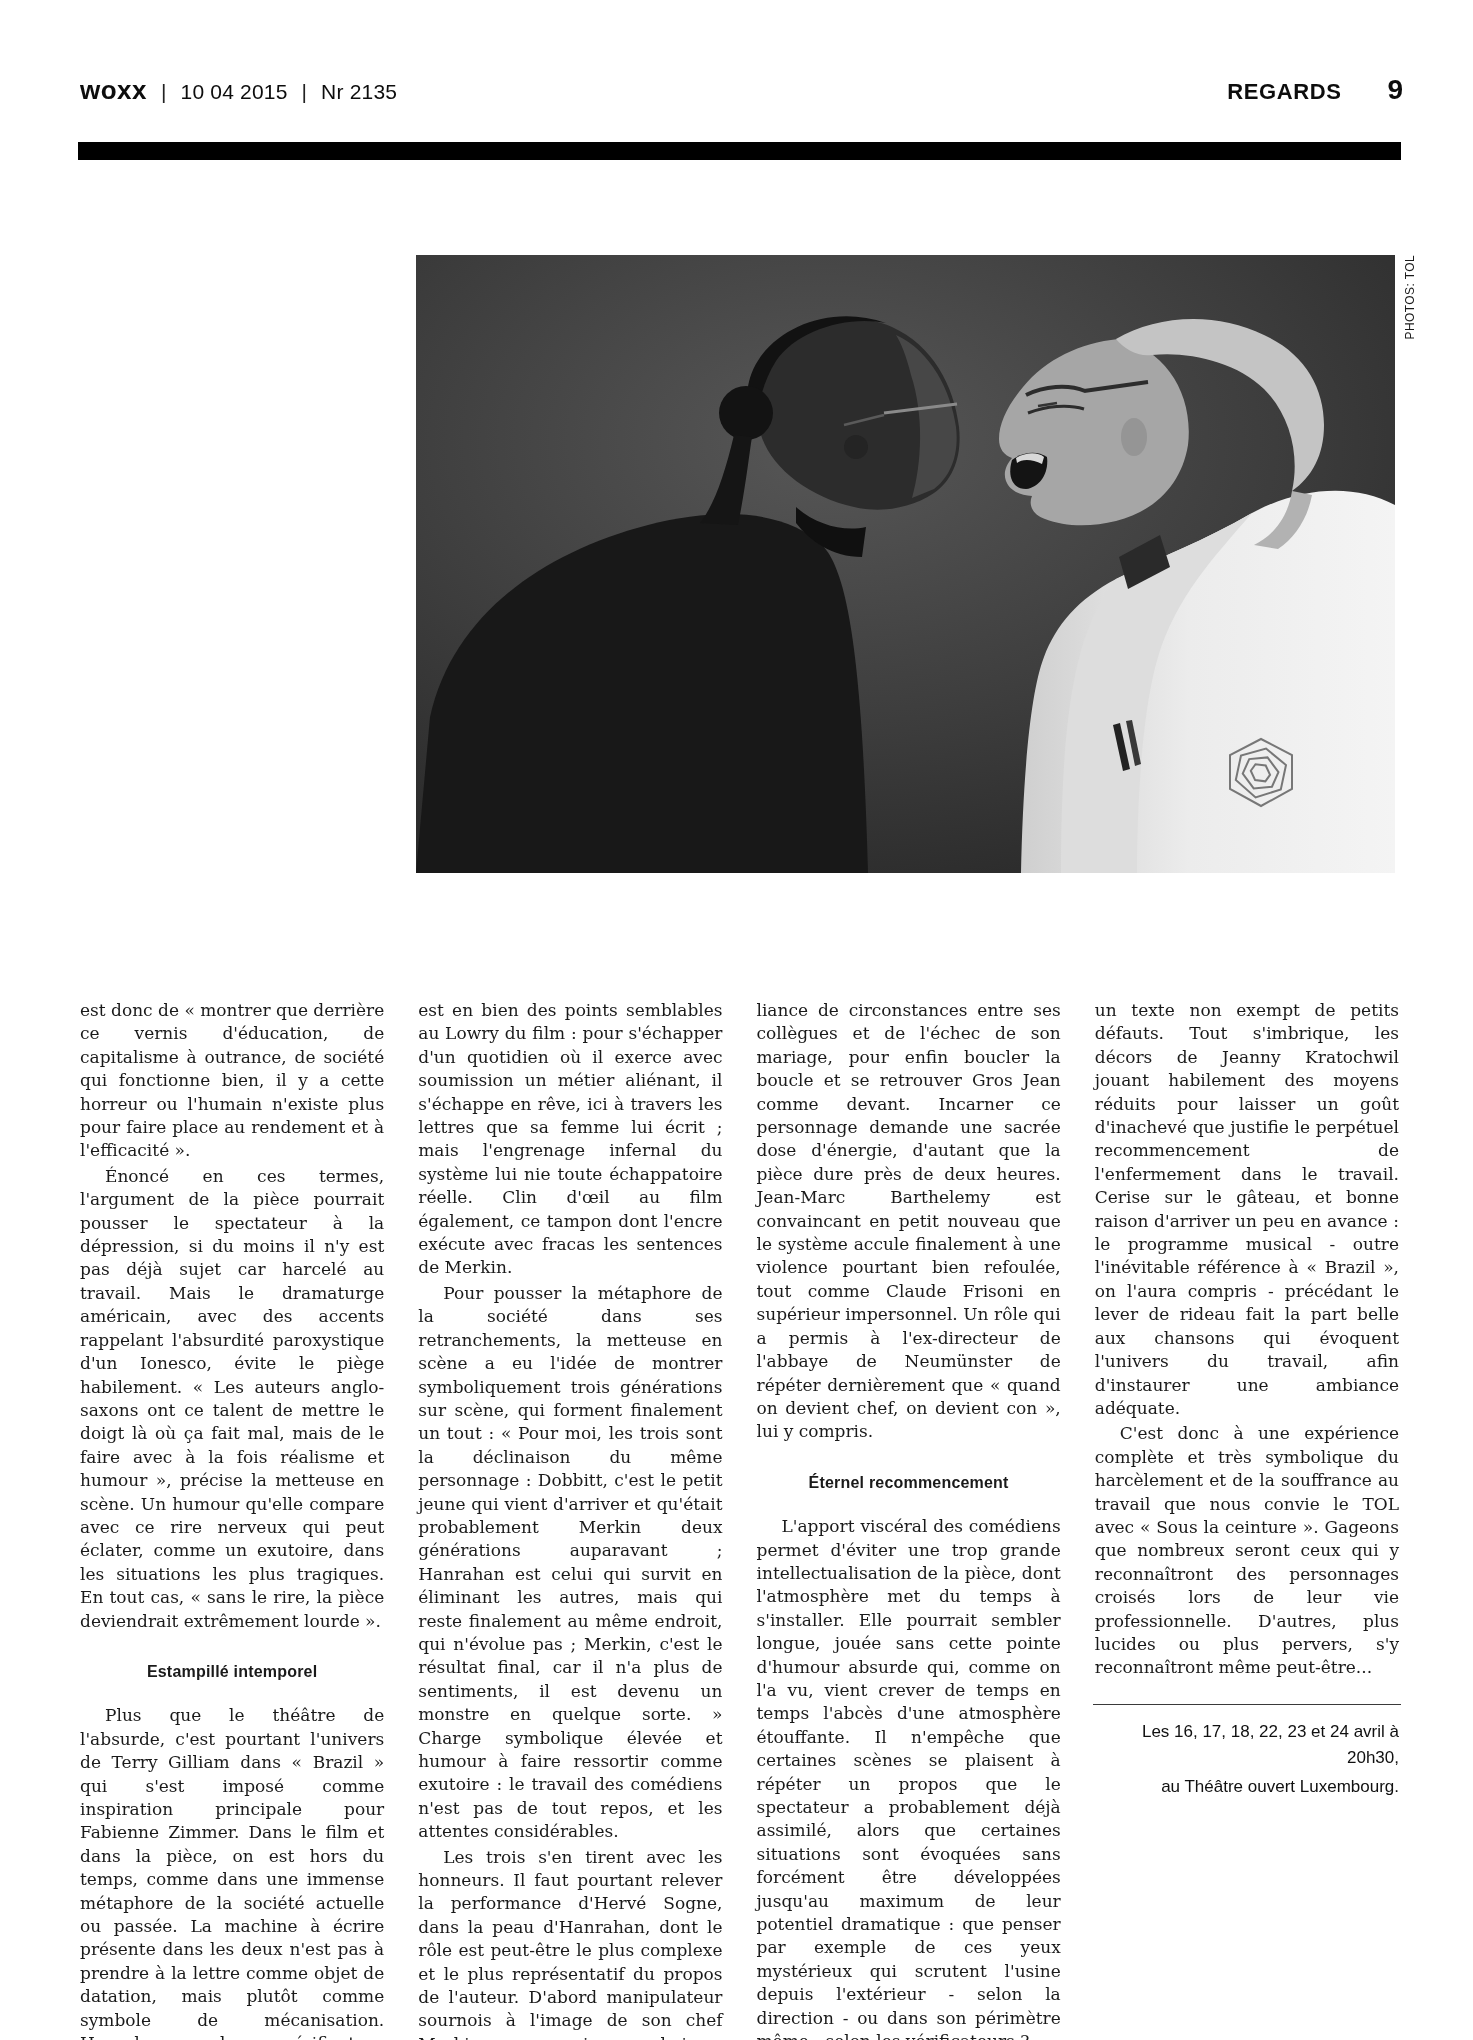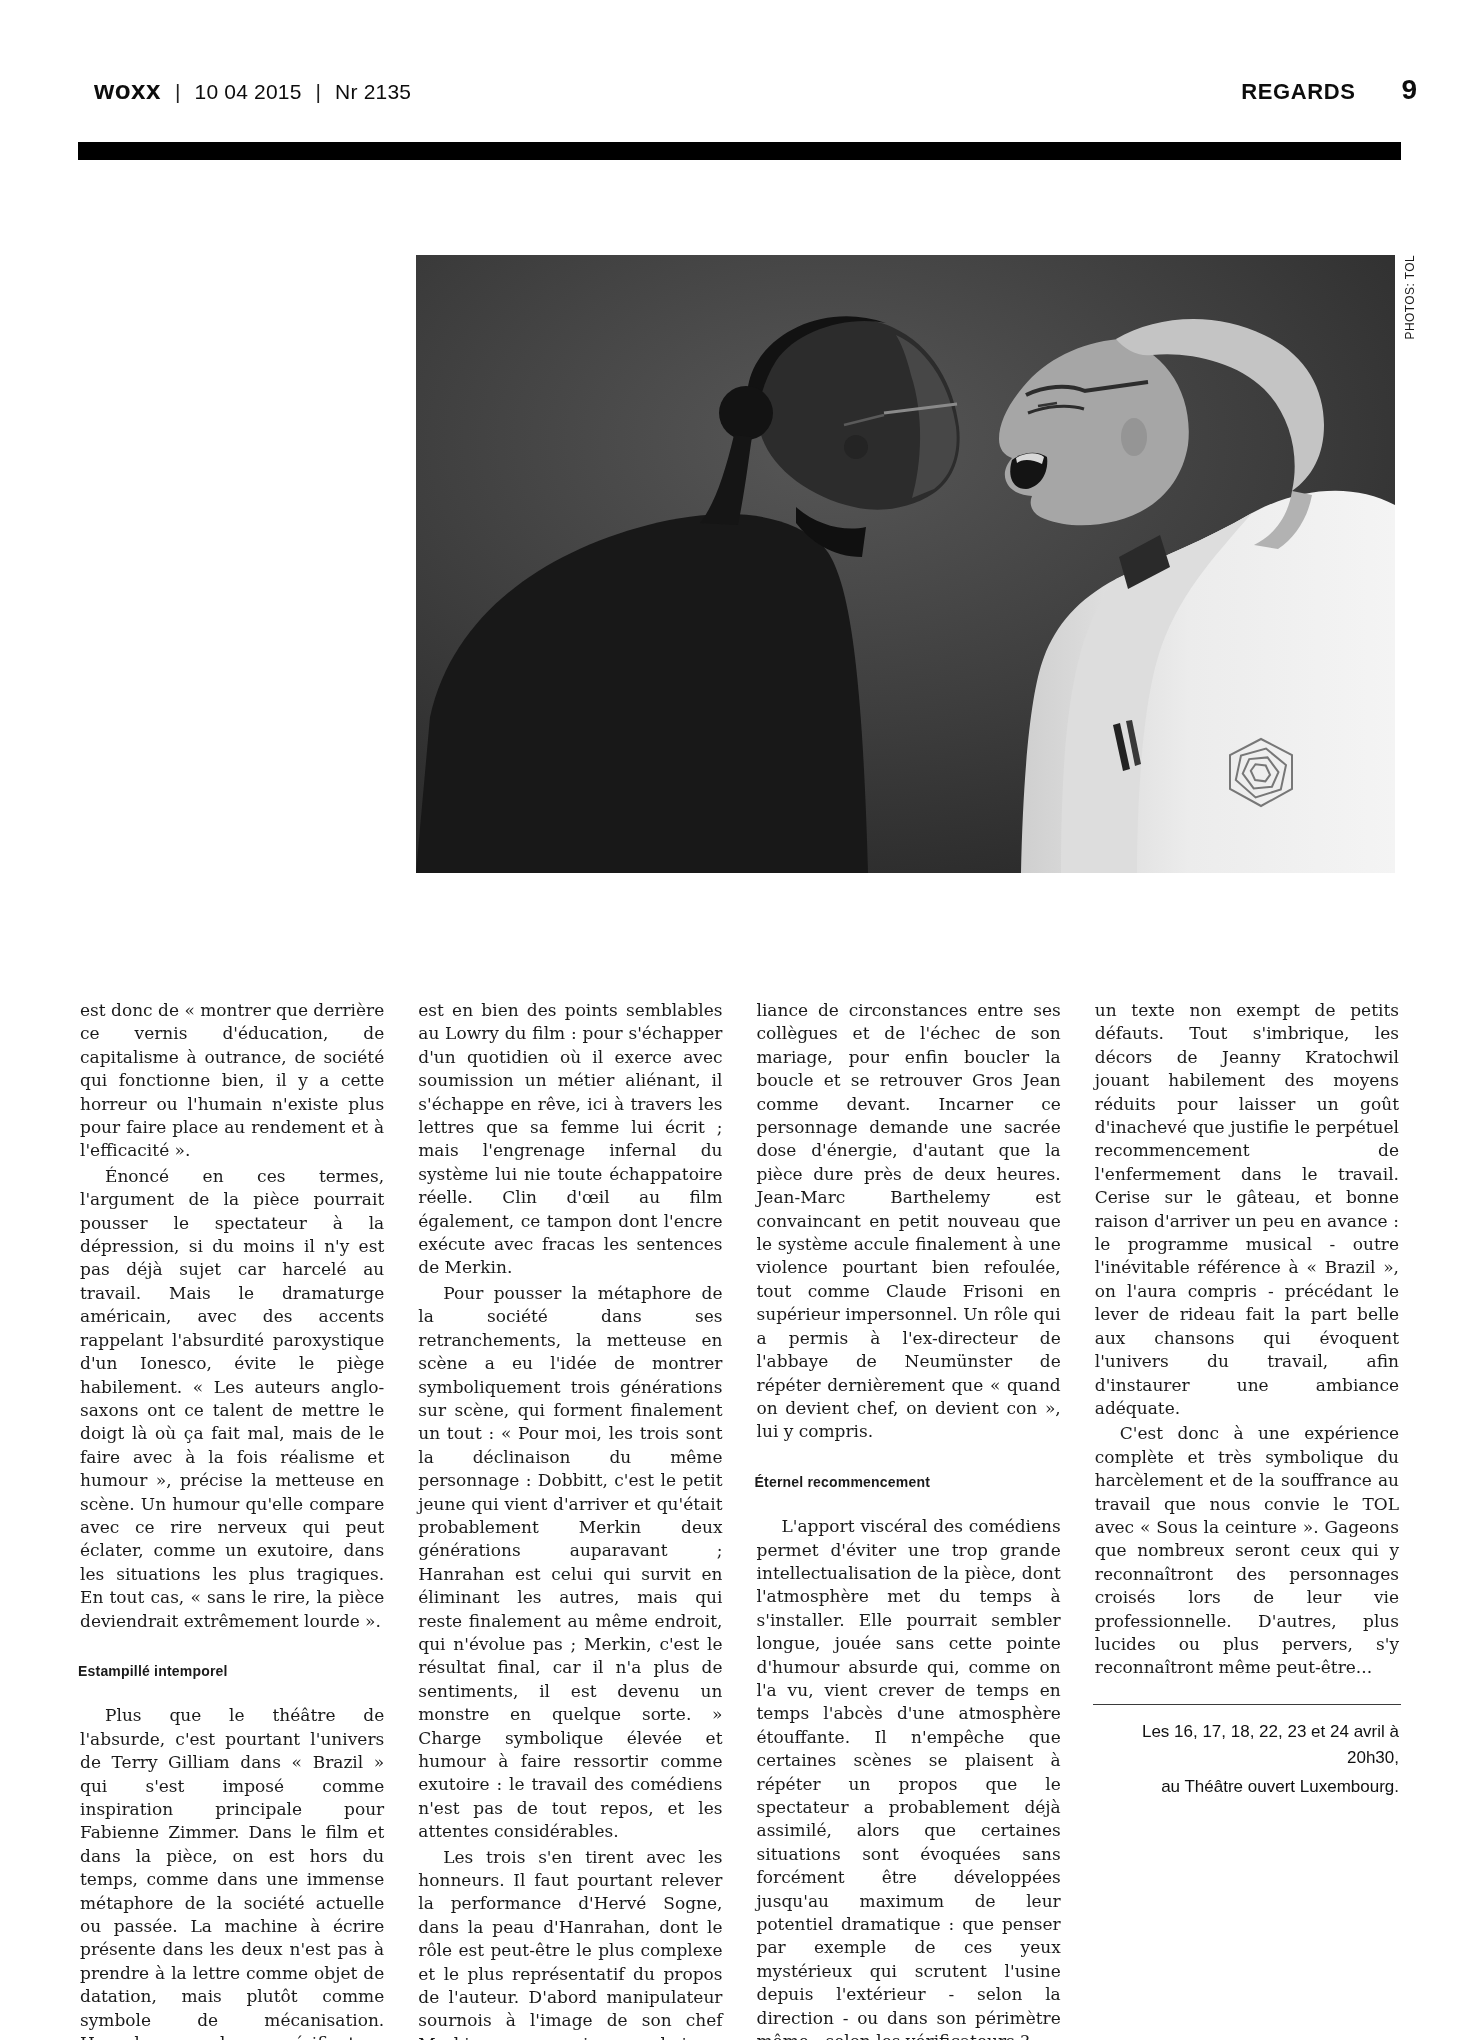--- a/index.html
+++ b/index.html
@@ -1,20 +1,20 @@
 <!DOCTYPE html>
 <html><head>
 <meta charset="utf-8">
 <style>
   html,body{margin:0;padding:0;background:#e8e8e8;}
   .page{position:relative;width:1473px;height:2040px;background:#ffffff;margin:0 auto;
         font-family:"DejaVu Serif",serif;color:#1a1a1a;overflow:hidden;}
 
   
-  .masthead{position:absolute;left:94px;top:74px;width:1323px;display:flex;align-items:baseline;
+  .masthead{position:absolute;left:80px;top:74px;width:1323px;display:flex;align-items:baseline;
             font-family:"Liberation Sans",sans-serif;color:#0d0d0d;}
   .logo{font-weight:bold;font-size:26px;letter-spacing:.5px;}
   .m-sep{margin:0 14px;font-size:21px;font-weight:normal;color:#222;}
   .m-date,.m-issue{font-size:21px;font-weight:normal;letter-spacing:.2px;text-align:center;}
   .m-right{margin-left:auto;display:flex;align-items:baseline;gap:46px;}
   .sectionname{font-weight:bold;font-size:22px;letter-spacing:.6px;}
   .pagenum{font-weight:bold;font-size:28px;}
 
   .bar{position:absolute;left:78px;top:142px;width:1323px;height:18px;background:#000;}
 
@@ -26,22 +26,22 @@
           transform-origin:0 0;transform:rotate(-90deg) translateX(-100%);}
   .caption{position:absolute;left:150px;top:799px;width:232px;text-align:right;
            font-family:"Liberation Sans",sans-serif;font-size:17.5px;line-height:28px;color:#101010;}
 
   
   .cols{position:absolute;left:78px;top:997px;width:1323px;display:flex;gap:30px;}
   .col{flex:1;min-width:0;font-size:17px;line-height:23.4px;text-align:justify;
        text-justify:inter-word;hyphens:auto;-webkit-hyphens:auto;}
   .col p{margin:2px;}
   .col p.ind{text-indent:25px;}
-  .subhead{font-family:"Liberation Sans",sans-serif;font-weight:bold;font-size:14px;
-           letter-spacing:.2px;text-align:left;text-indent:0;margin:27px 0 21px 0 !important;}
+  .subhead{font-family:"Liberation Sans",sans-serif;font-weight:bold;font-size:16px;
+           letter-spacing:.2px;text-align:center;text-indent:0;margin:27px 0 21px 0 !important;}
   .eventrule{border:none;border-top:1.5px solid #3a3a3a;margin:24px 0 14px 0;}
   .eventinfo{font-family:"Liberation Sans",sans-serif;font-size:17px;line-height:26.5px;
              text-align:right;text-indent:0;color:#101010;}
 </style>
 </head>
 <body>
 
 <div class="page">
 
   <header class="masthead">

